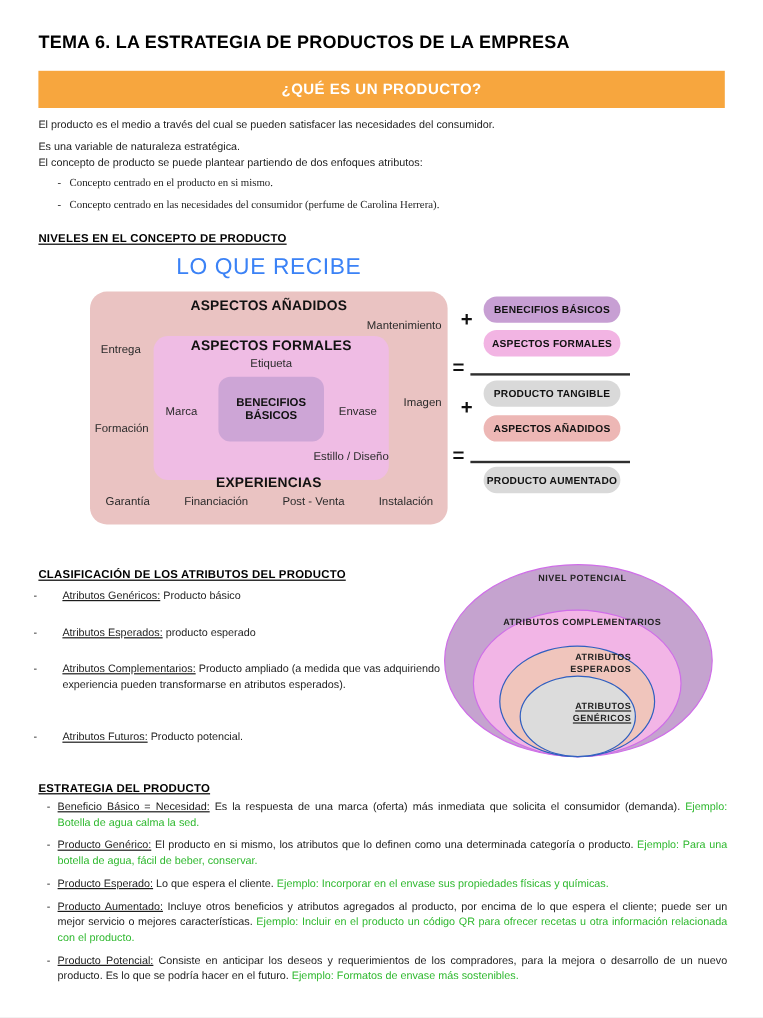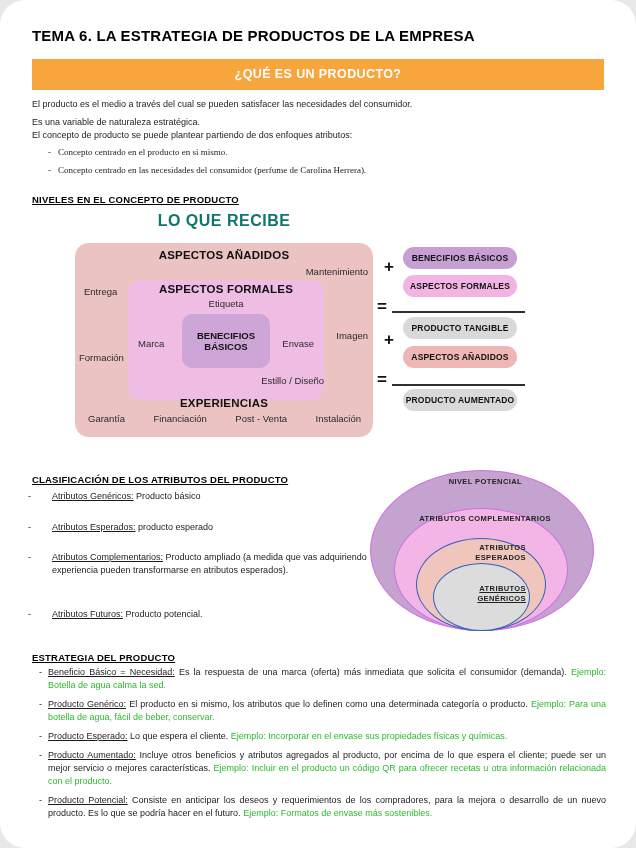--- a/index.html
+++ b/index.html
@@ -1,19 +1,19 @@
 <!DOCTYPE html>
 <html><head>
 <meta charset="utf-8">
 <style>
   html,body { margin:0; padding:0; background:#e8e8e8; }
   .page {
     position:relative; width:636px; height:848px; margin:0 auto;
     background:#ffffff; overflow:hidden;
-    font-family:"Liberation Sans", sans-serif; color:#1c1c1c;border-radius:25px;
+    font-family:"Liberation Sans", sans-serif; color:#1c1c1c;
   }
   .doc-title {
     position:absolute; left:32px; top:27px; width:572px;
     font-size:15px; font-weight:bold; letter-spacing:0.2px; color:#000;
   }
   .banner {
     position:absolute; left:32px; top:59px; width:572px; height:31px;
     background:#f7a63e; color:#ffffff; font-weight:bold; font-size:12.5px;
     text-align:center; line-height:31px; letter-spacing:0.4px;
   }
@@ -23,21 +23,21 @@
   .intro ul { margin:4px 0 0 0; padding:0; list-style:none; }
   .intro li { margin:0 0 5px 16px;font-family:Liberation Serif, serif; }
   .dash { display:inline-block; width:10px; }
   .sec-heading {
     position:absolute; left:32px; font-size:9.5px; font-weight:bold;
     text-decoration:underline; letter-spacing:0.2px; color:#000;
   }
   
   .dg-title {
     position:absolute; left:75px; top:212px; width:298px; text-align:center;
-    font-size:16px; font-weight:700; letter-spacing:0.5px; color:#0f766e;
+    font-size:19px; font-weight:400; letter-spacing:0.5px; color:#3b82f6;
   }
   .dg-outer {
     position:absolute; left:75px; top:243px; width:298px; height:194px;
     background:#eac3c2; border-radius:14px; font-size:9.5px; color:#2a2a2a;
   }
   .dg-outer .bold-label { font-weight:700; font-size:11.5px; letter-spacing:0.2px; color:#111; }
   .abs { position:absolute; }
   .dg-outer-title { top:6px; left:0; width:100%; text-align:center; }
   .dg-middle {
     position:absolute; left:53px; top:37px; width:196px; height:120px;

